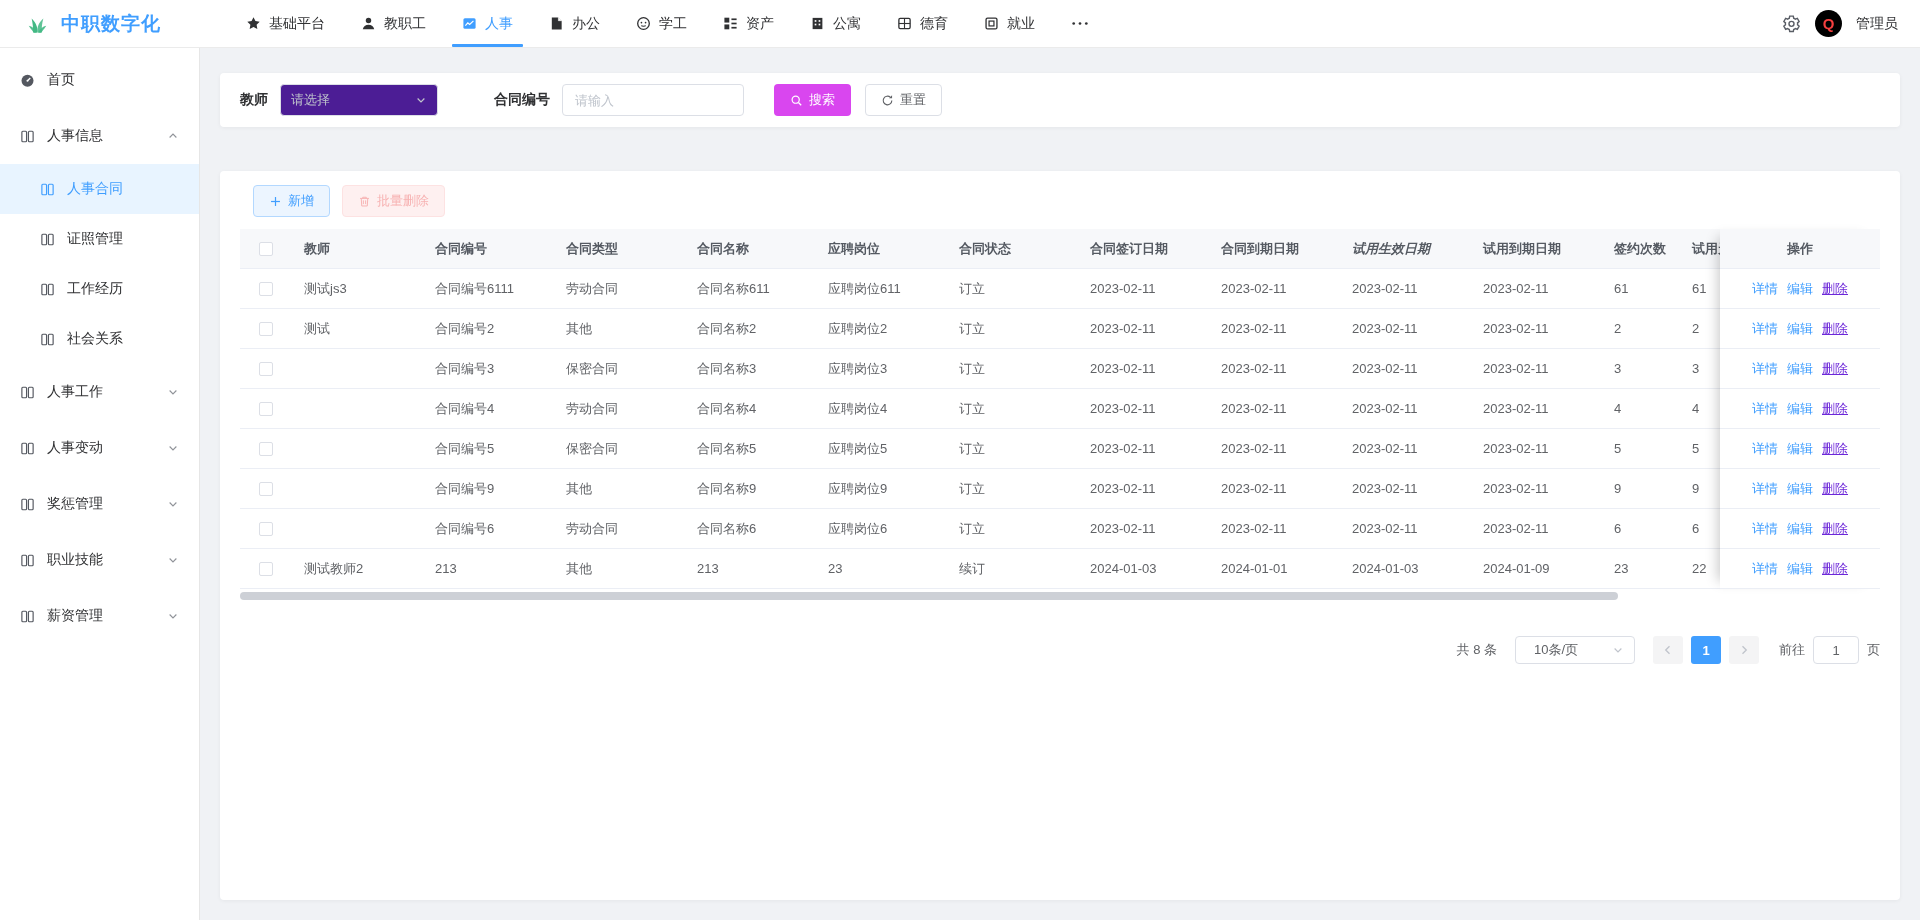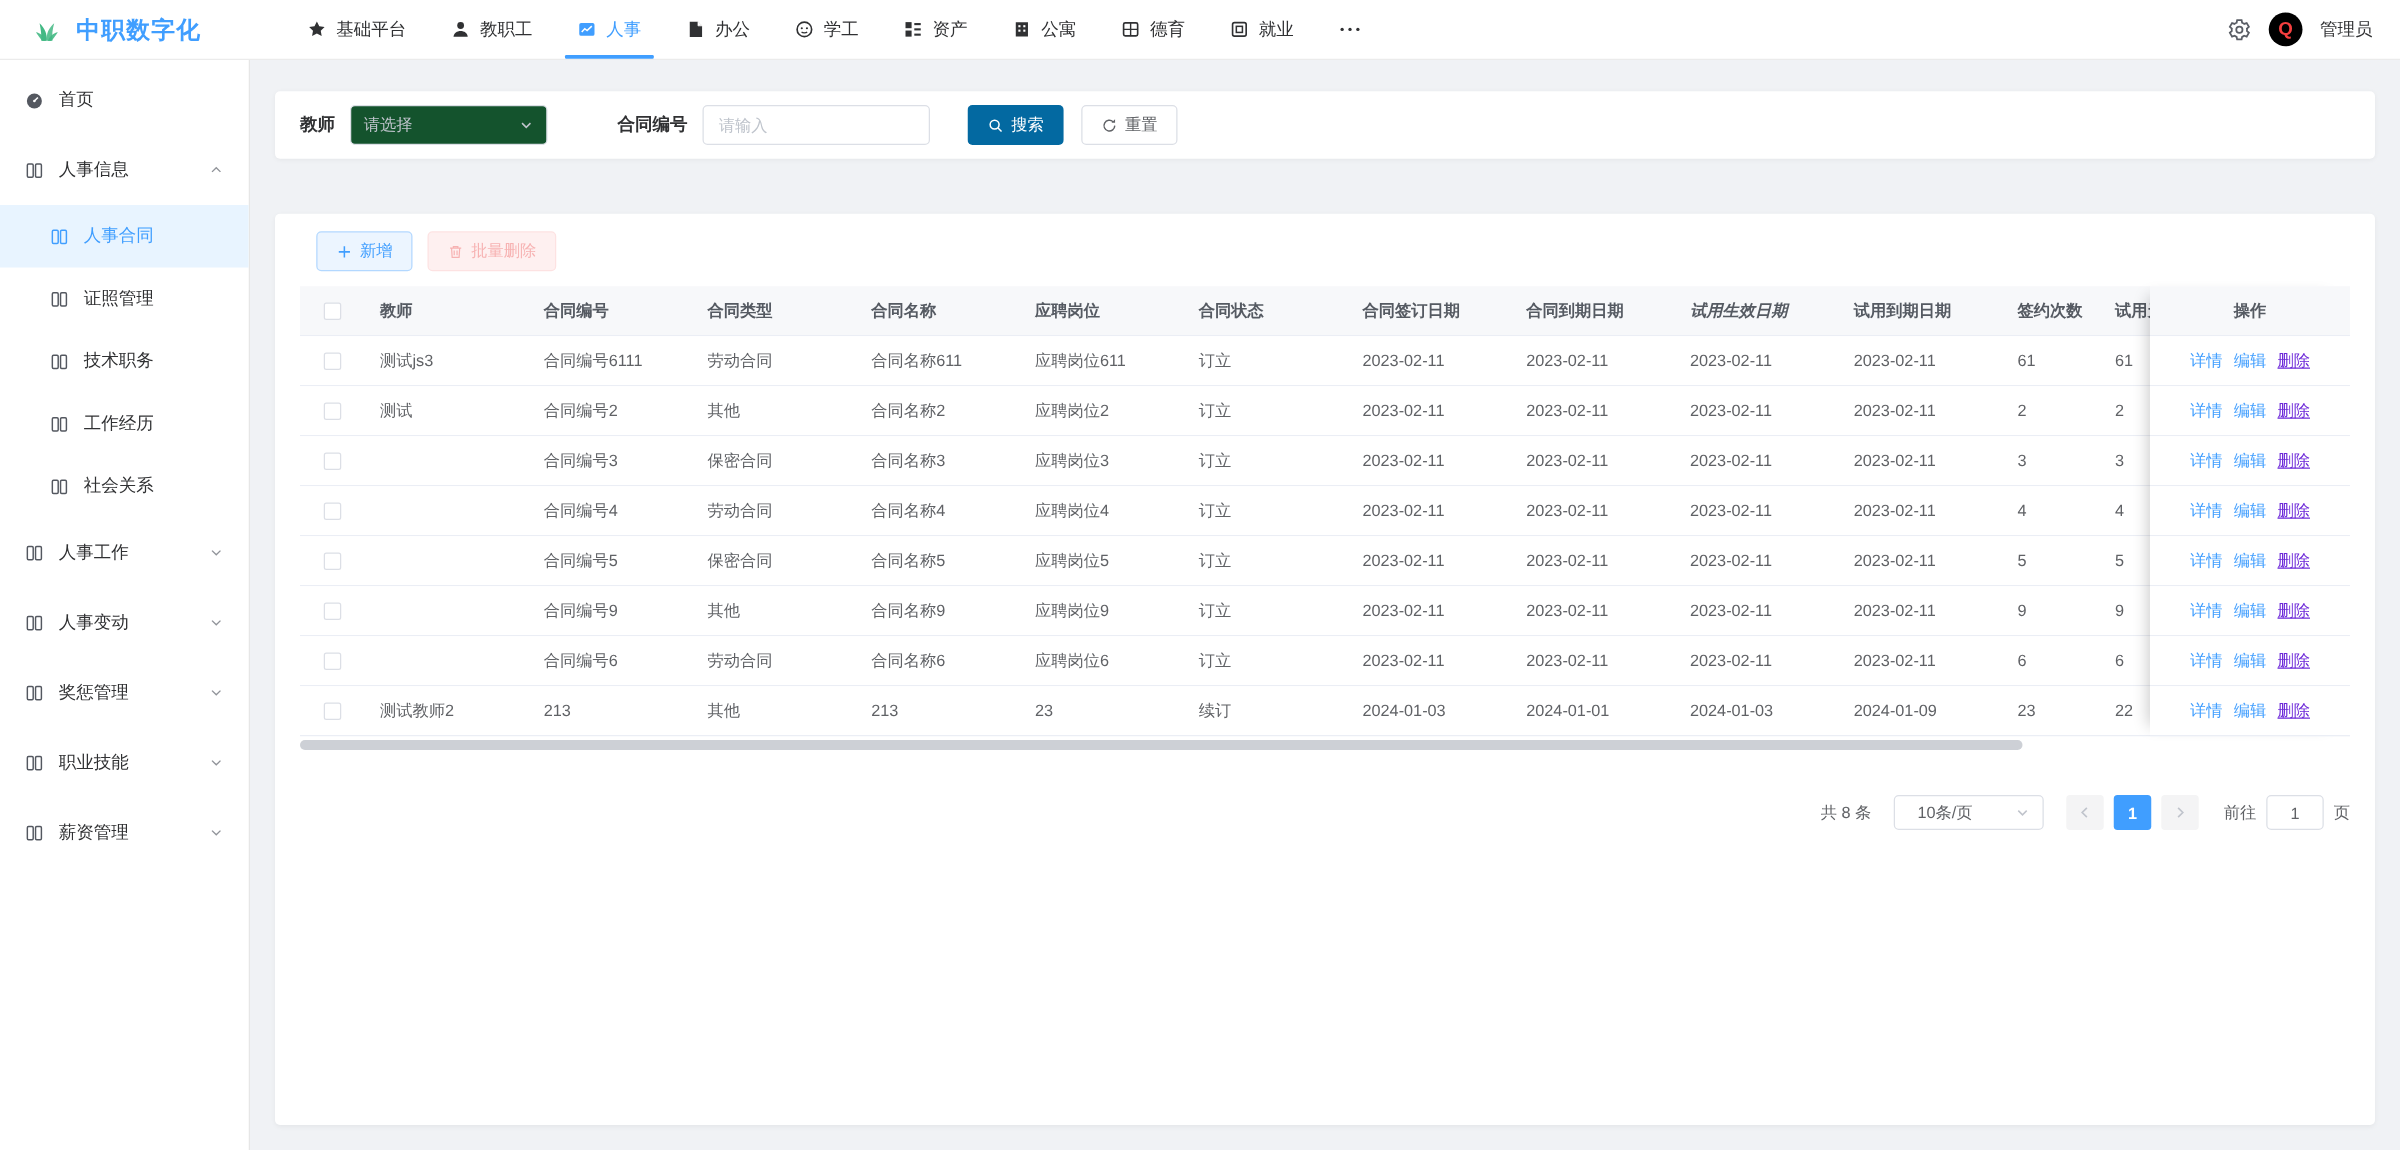--- a/index.html
+++ b/index.html
@@ -32,26 +32,26 @@
   .side-sub .side-item{height:50px;padding-left:40px;}
   .side-item.active{background:#e8f4ff;color:#409eff;}
   .side-item.active .s-icon{color:#409eff;}
 
   .main{flex:1;min-width:0;padding:25px 20px 20px;display:flex;flex-direction:column;}
   .card{background:#fff;border-radius:4px;box-shadow:0 1px 4px rgba(0,0,0,0.05);}
 
   
   .search-card{height:54px;display:flex;align-items:center;padding:0 20px;margin-bottom:44px;flex:0 0 auto;}
   .form-label{font-size:14px;font-weight:bold;color:#303133;margin-right:12px;white-space:nowrap;}
-  .fake-select{width:158px;height:32px;border:1px solid #dcdfe6;border-radius:4px;background:#14532d;display:flex;align-items:center;justify-content:space-between;padding:0 10px;color:#bfc4cc;font-size:13px;cursor:pointer;margin-right:56px;}
+  .fake-select{width:158px;height:32px;border:1px solid #dcdfe6;border-radius:4px;background:#4c1d95;display:flex;align-items:center;justify-content:space-between;padding:0 10px;color:#bfc4cc;font-size:13px;cursor:pointer;margin-right:56px;}
   .fake-select .sel-chevron{color:#c0c4cc;display:flex;}
   .text-input{width:182px;height:32px;border:1px solid #dcdfe6;border-radius:4px;padding:0 12px;font-size:13px;color:#606266;outline:none;font-family:inherit;}
   .text-input::placeholder{color:#bfc4cc;}
   .btn{height:32px;border-radius:4px;font-size:13px;display:inline-flex;align-items:center;gap:6px;padding:0 15px;cursor:pointer;border:1px solid transparent;white-space:nowrap;font-family:inherit;}
-  .btn-primary{background:#0369a1;color:#fff;margin-left:30px;}
+  .btn-primary{background:#d946ef;color:#fff;margin-left:30px;}
   .btn-default{background:#fff;border-color:#dcdfe6;color:#606266;margin-left:14px;}
 
   
   .table-card{flex:1;padding:14px 20px 20px;display:flex;flex-direction:column;min-height:0;}
   .toolbar{display:flex;gap:12px;margin-bottom:12px;flex:0 0 auto;padding-left:13px;}
   .btn-plain-primary{background:#ecf5ff;border-color:#b3d8ff;color:#409eff;}
   .btn-plain-danger{background:#fef0f0;border-color:#fde2e2;color:#f7b2b2;cursor:not-allowed;}
 
   .table-zone{position:relative;width:100%;}
   .tbl-row{display:flex;height:40px;align-items:stretch;border-bottom:1px solid #ebeef5;font-size:13px;color:#606266;background:#fff;}
@@ -251,29 +251,20 @@
             <span class="s-label">人事合同</span>
           </div>
           <div class="side-item">
             <span class="s-icon">
               <svg viewBox="0 0 16 16" width="15" height="15">
                 <rect x="2" y="2.4" width="5" height="11.2" rx="1" fill="none" stroke="currentColor" stroke-width="1.25"></rect>
                 <rect x="9" y="2.4" width="5" height="11.2" rx="1" fill="none" stroke="currentColor" stroke-width="1.25"></rect>
               </svg>
             </span>
             <span class="s-label">证照管理</span>
-          </div>
-          <div class="side-item">
-            <span class="s-icon">
-              <svg viewBox="0 0 16 16" width="15" height="15">
-                <rect x="2" y="2.4" width="5" height="11.2" rx="1" fill="none" stroke="currentColor" stroke-width="1.25"></rect>
-                <rect x="9" y="2.4" width="5" height="11.2" rx="1" fill="none" stroke="currentColor" stroke-width="1.25"></rect>
-              </svg>
-            </span>
-            <span class="s-label">技术职务</span>
           </div>
           <div class="side-item">
             <span class="s-icon">
               <svg viewBox="0 0 16 16" width="15" height="15">
                 <rect x="2" y="2.4" width="5" height="11.2" rx="1" fill="none" stroke="currentColor" stroke-width="1.25"></rect>
                 <rect x="9" y="2.4" width="5" height="11.2" rx="1" fill="none" stroke="currentColor" stroke-width="1.25"></rect>
               </svg>
             </span>
             <span class="s-label">工作经历</span>
           </div>

